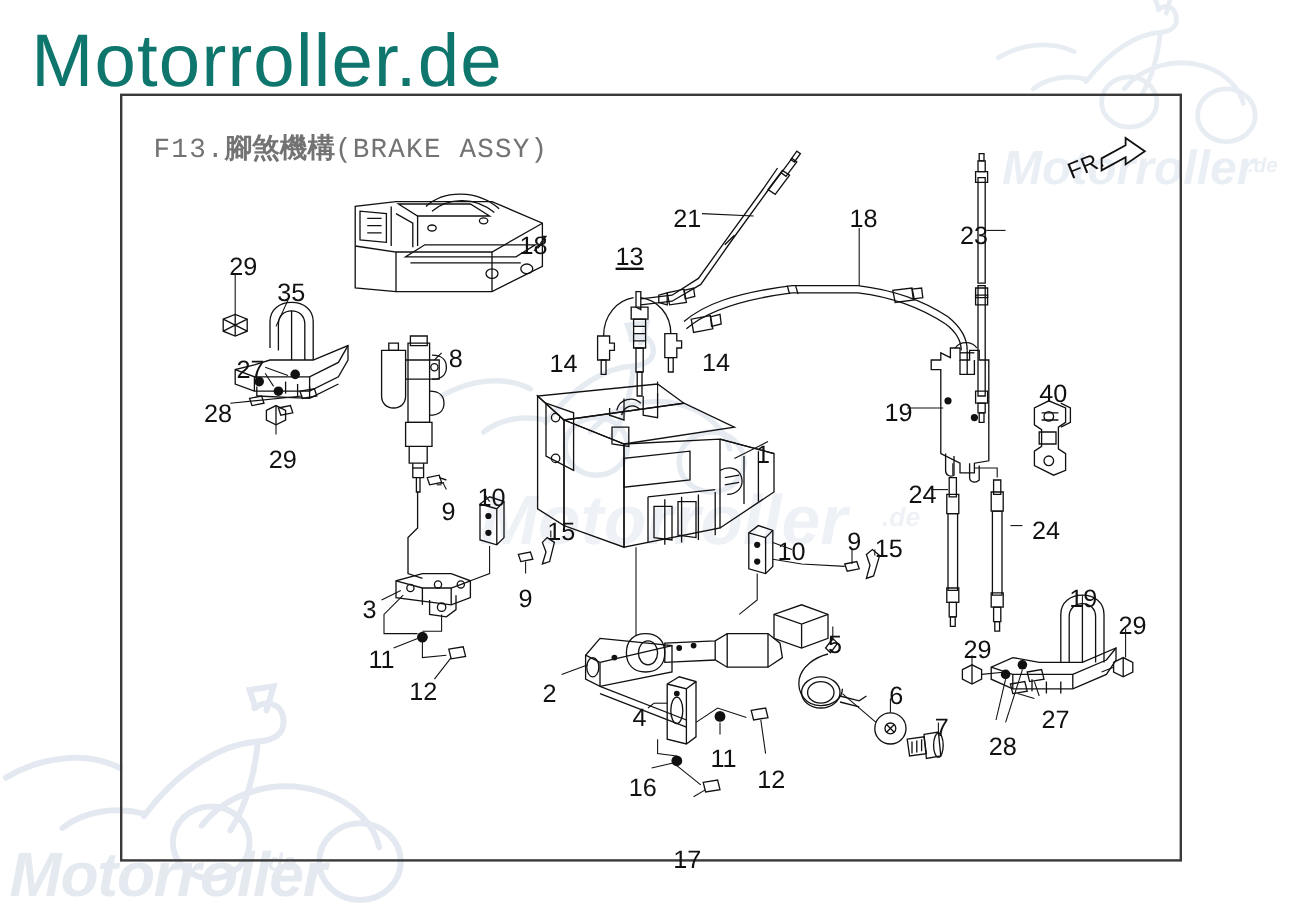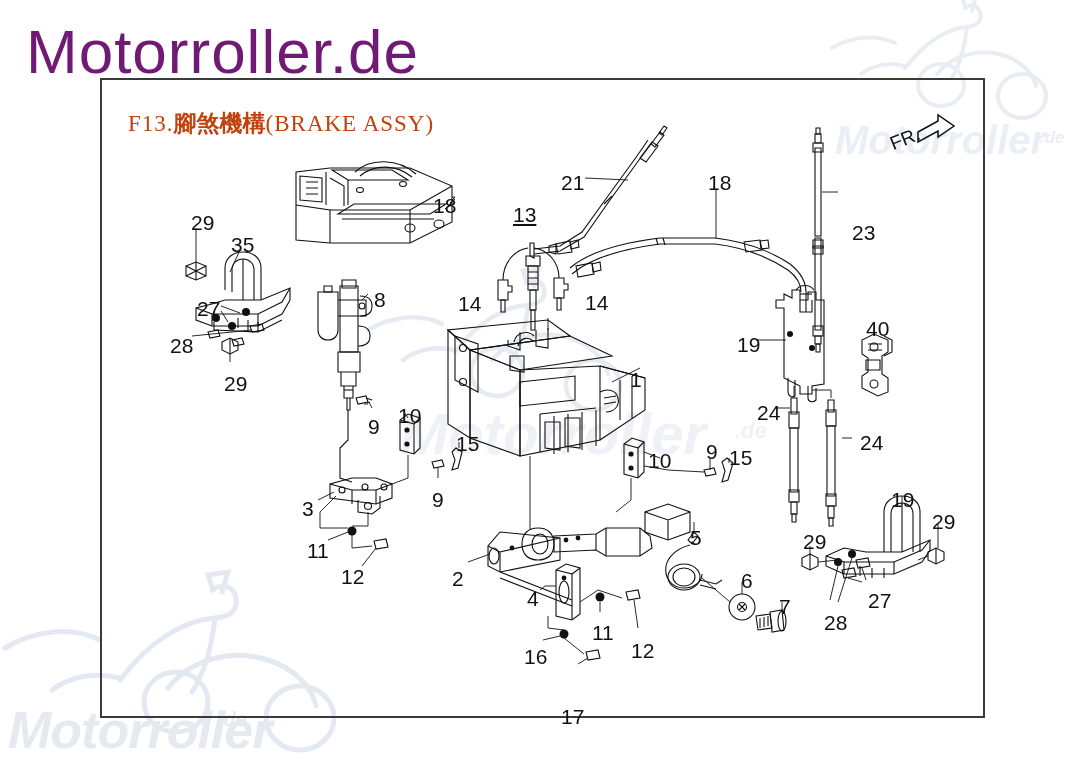--- a/index.html
+++ b/index.html
@@ -2,39 +2,39 @@
 <html><head>
 <meta charset="utf-8">
 <style>
   html,body{margin:0;padding:0;background:#ffffff;}
   body{width:1085px;height:768px;position:relative;overflow:hidden;
        font-family:"Liberation Sans", sans-serif;}
 
   #stage{position:absolute;left:0;top:0;width:1085px;height:768px;}
 
   
-  .wm{position:absolute;color:#701a75;user-select:none;white-space:nowrap;}
+  .wm{position:absolute;color:#0f766e;user-select:none;white-space:nowrap;}
   .wm-top{left:26px;top:16px;font-size:62px;letter-spacing:1px;font-family:"Liberation Sans",sans-serif;}
   .wm-bot{left:8px;top:700px;font-size:52px;font-style:italic;font-weight:700;
           letter-spacing:-1px;color:#e5eaf1;}
   .wm-bot-de{left:218px;top:708px;font-size:20px;font-style:italic;font-weight:700;color:#e5eaf1;}
   .wm-mid{left:400px;top:400px;font-size:58px;font-style:italic;font-weight:700;color:#eef1f6;}
   .wm-mid-de{left:735px;top:418px;font-size:22px;font-style:italic;font-weight:700;color:#eef1f6;}
   .wm-right{left:835px;top:118px;font-size:40px;font-style:italic;font-weight:700;color:#eaeff5;}
   .wm-right-de{left:1040px;top:128px;font-size:17px;font-style:italic;font-weight:700;color:#eaeff5;}
 
   .wm-logo{position:absolute;opacity:1;}
 
   
   #frame{position:absolute;left:100px;top:78px;width:885px;height:640px;
          border:2px solid #3a3a3a;box-sizing:border-box;background:transparent;}
 
   
-  #title{position:absolute;left:128px;top:108px;font-size:23px;color:#c2410c;
-         letter-spacing:1px;white-space:nowrap;font-family:Liberation Serif, serif;}
+  #title{position:absolute;left:128px;top:108px;font-size:23px;color:#737373;
+         letter-spacing:1px;white-space:nowrap;font-family:Liberation Mono, monospace;}
   #title .cjk{font-weight:700;letter-spacing:0px;}
 
   
   .num{position:absolute;font-size:21px;color:#111;font-family:"Liberation Sans",sans-serif;
        line-height:1;white-space:nowrap;}
 
   
   #fr{position:absolute;left:890px;top:128px;font-size:19px;color:#111;
       transform:rotate(-22deg);font-family:"Liberation Sans",sans-serif;}
 
@@ -556,21 +556,21 @@
       <div class="num" style="left: 585px; top: 292px;">14</div>
       <div class="num" style="left: 456px; top: 433px;">15</div>
       <div class="num" style="left: 729px; top: 447px;">15</div>
       <div class="num" style="left: 524px; top: 646px;">16</div>
       <div class="num" style="left: 561px; top: 670px; margin-top: 36px;">17</div>
       <div class="num" style="left: 433px; top: 195px;">18</div>
       <div class="num" style="left: 737px; top: 334px;">19</div>
       <div class="num" style="left: 866px; top: 318px;">40</div>
       <div class="num" style="left: 561px; top: 172px;">21</div>
       <div class="num" style="left: 708px; top: 172px;">18</div>
-      <div class="num" style="left: 852px; top: 186px; margin-top: 36px;">23</div>
+      <div class="num" style="left: 800px; top: 186px;">23</div>
       <div class="num" style="left: 757px; top: 402px;">24</div>
       <div class="num" style="left: 860px; top: 432px;">24</div>
       <div class="num" style="left: 231px; top: 234px;">35</div>
       <div class="num" style="left: 891px; top: 489px;">19</div>
       <div class="num" style="left: 197px; top: 298px;">27</div>
       <div class="num" style="left: 868px; top: 590px;">27</div>
       <div class="num" style="left: 170px; top: 335px;">28</div>
       <div class="num" style="left: 824px; top: 612px;">28</div>
       <div class="num" style="left: 191px; top: 212px;">29</div>
       <div class="num" style="left: 224px; top: 373px;">29</div>

